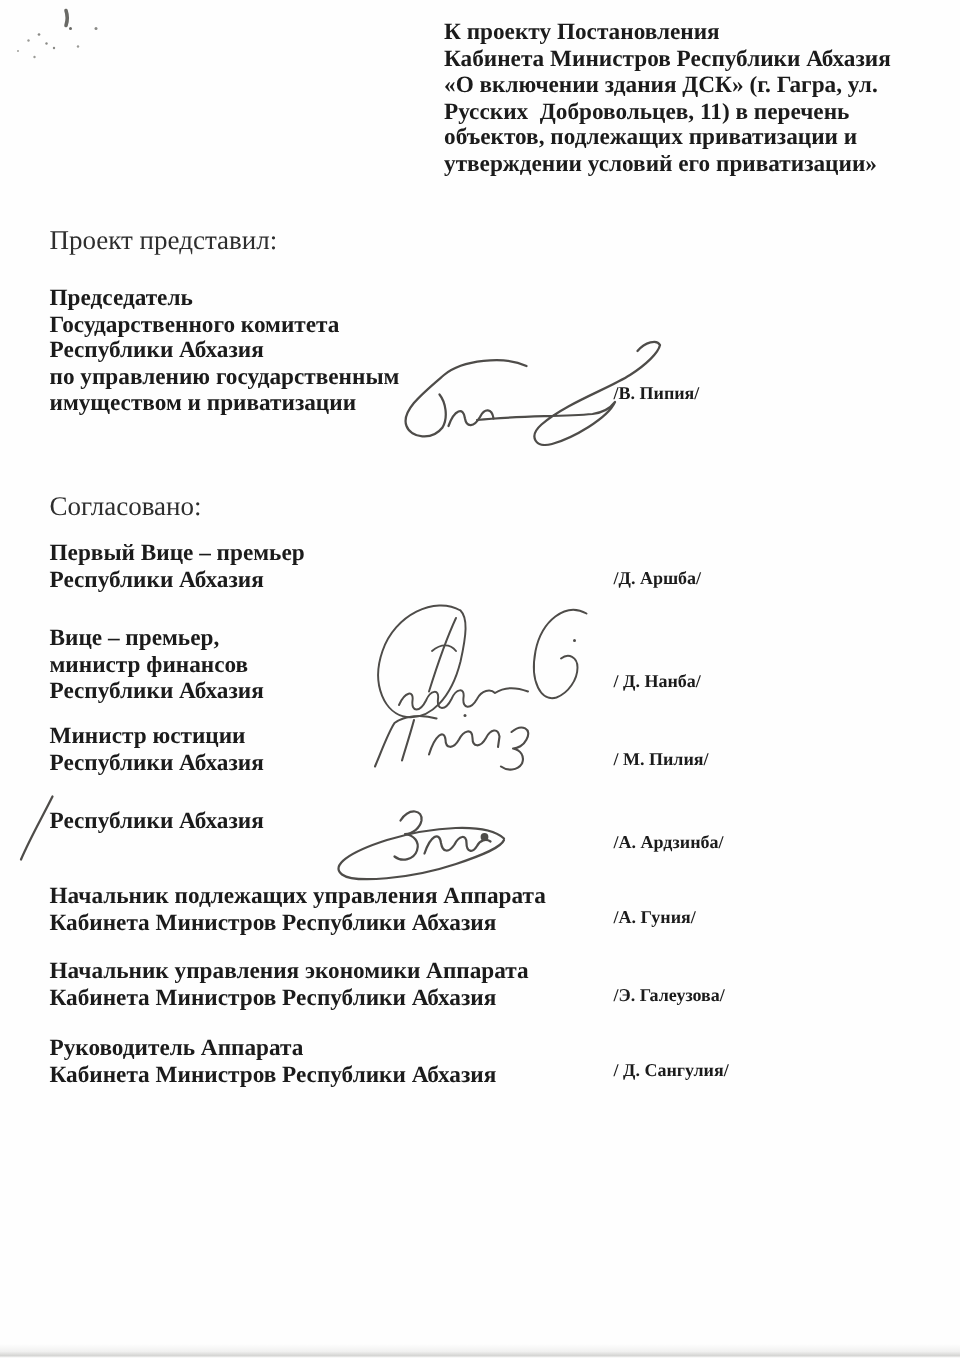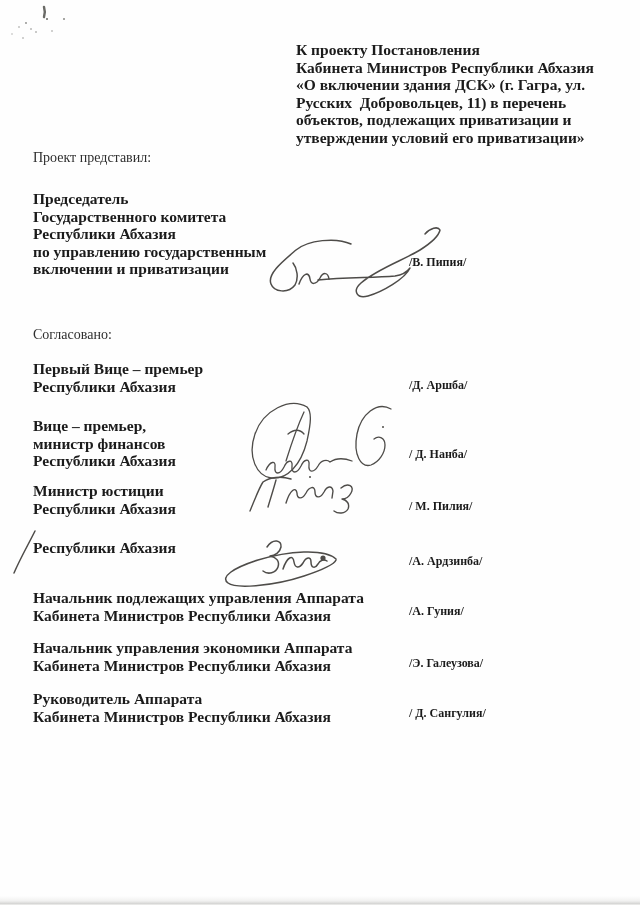--- a/index.html
+++ b/index.html
@@ -7,22 +7,22 @@
     width:640px;height:905px;
     background:#fefefe;
     font-family:"Liberation Serif","DejaVu Serif",serif;
     color:#1b1b1b;
     position:relative;
     overflow:hidden;
   }
   .abs{position:absolute;}
   .line{white-space:pre;line-height:17.5px;font-size:15.5px;}
   .bold{font-weight:bold;}
-  .label{font-size:14px;color:#2e2e2e;font-weight:normal;white-space:pre;}
-  .header-block{left:296px;top:13px;width:340px;margin-top:28px;}
+  .label{font-size:18px;color:#2e2e2e;font-weight:normal;white-space:pre;}
+  .header-block{left:296px;top:13px;width:340px;}
   .name{font-weight:bold;font-size:12px;white-space:pre;left:409px;}
   .ink-svg{left:0;top:0;pointer-events:none;}
   .bottom-edge{
     left:0;bottom:0;width:640px;height:9px;
     background:linear-gradient(to bottom,
       rgba(0,0,0,0) 0%,
       rgba(125,125,118,0.10) 55%,
       rgba(110,110,104,0.28) 85%,
       rgba(160,160,152,0.12) 100%);
   }
@@ -39,21 +39,21 @@
   <div class="line bold">утверждении условий его приватизации»</div>
 </div>
 
 <div class="abs label" style="left:33px;top:150px;">Проект представил:</div>
 
 <div class="abs" style="left:33px;top:190px;">
   <div class="line bold">Председатель</div>
   <div class="line bold">Государственного комитета</div>
   <div class="line bold">Республики Абхазия</div>
   <div class="line bold">по управлению государственным</div>
-  <div class="line bold">включении и приватизации</div>
+  <div class="line bold">имуществом и приватизации</div>
 </div>
 <div class="abs name" style="top:255px;">/В. Пипия/</div>
 
 <div class="abs label" style="left:33px;top:327px;">Согласовано:</div>
 
 <div class="abs" style="left:33px;top:360px;">
   <div class="line bold">Первый Вице – премьер</div>
   <div class="line bold">Республики Абхазия</div>
 </div>
 <div class="abs name" style="top:378px;">/Д. Аршба/</div>

